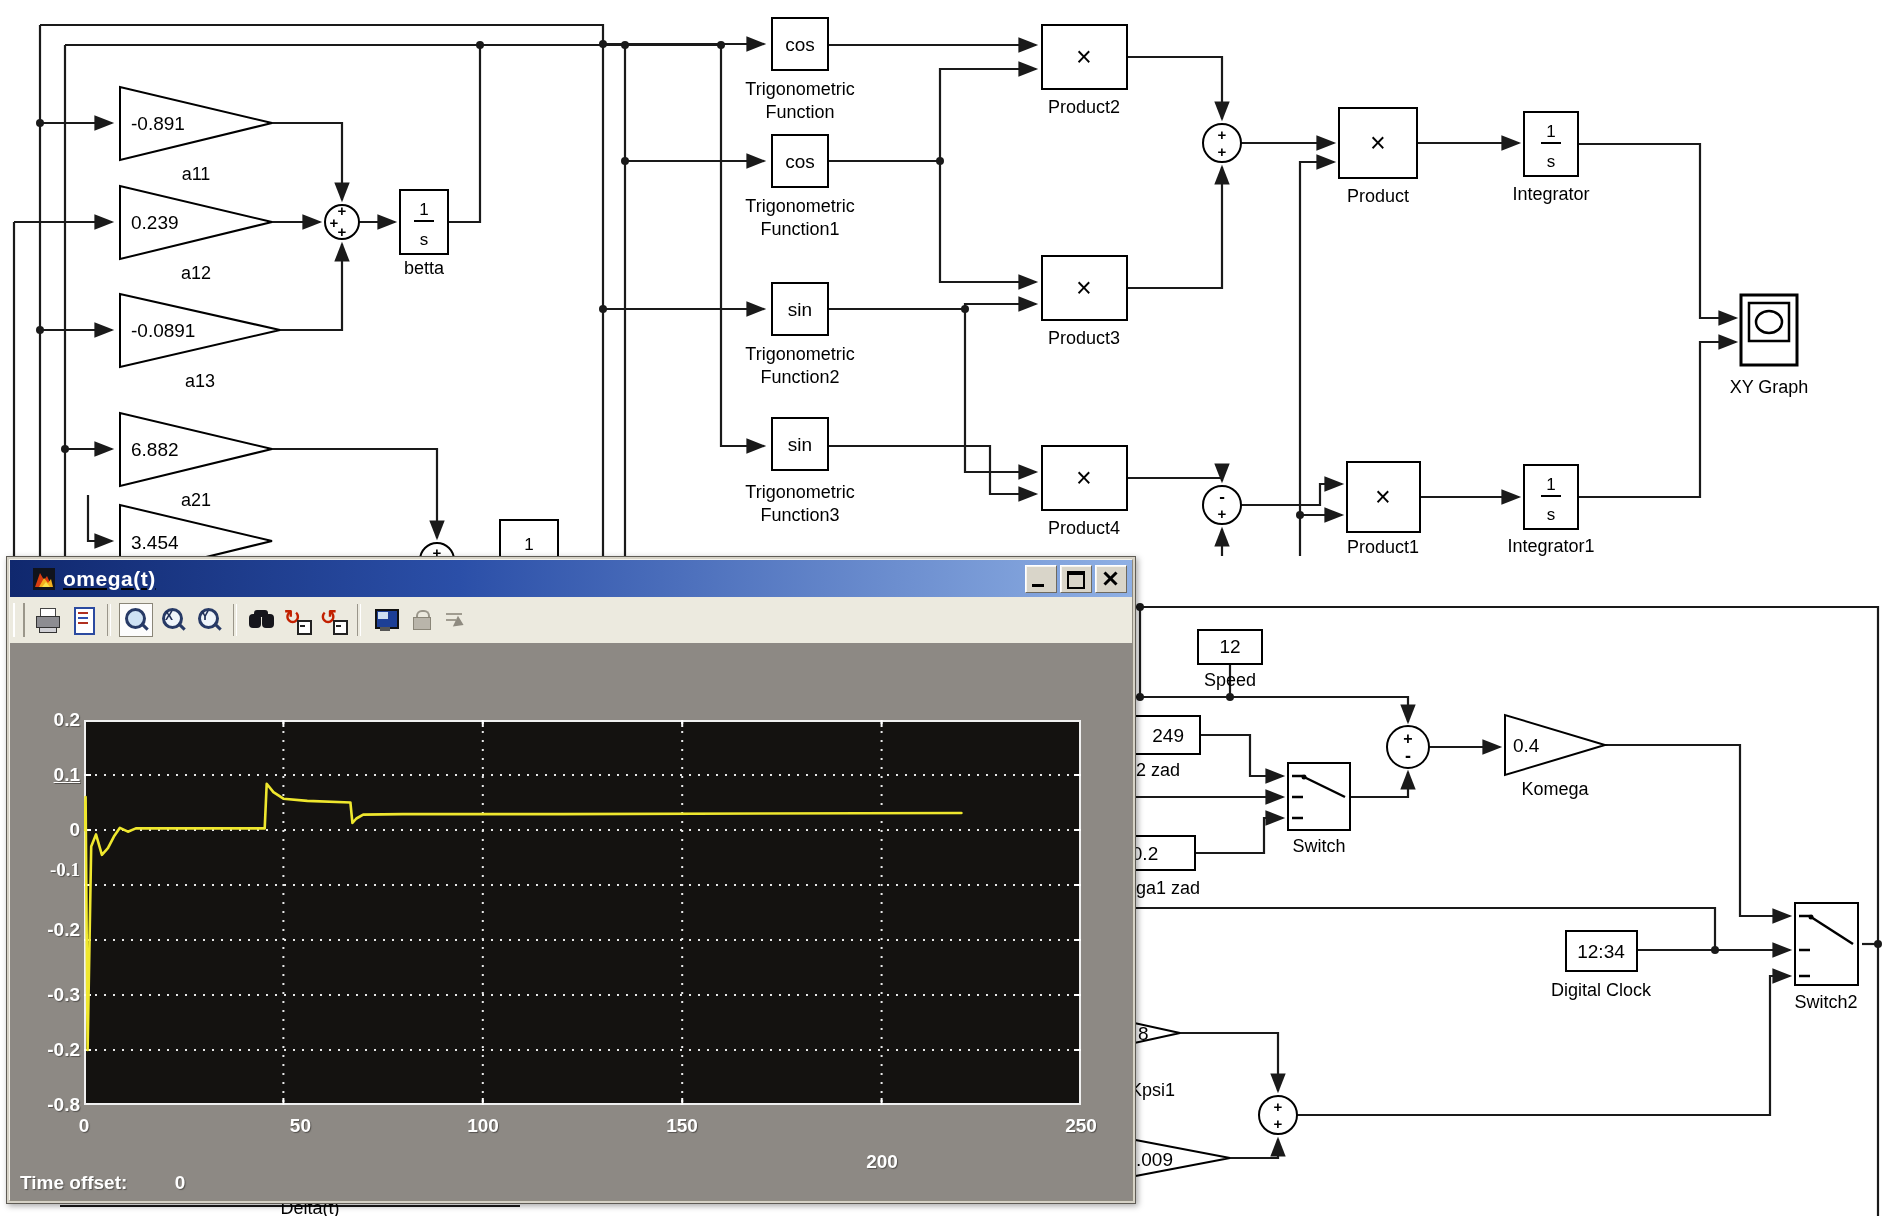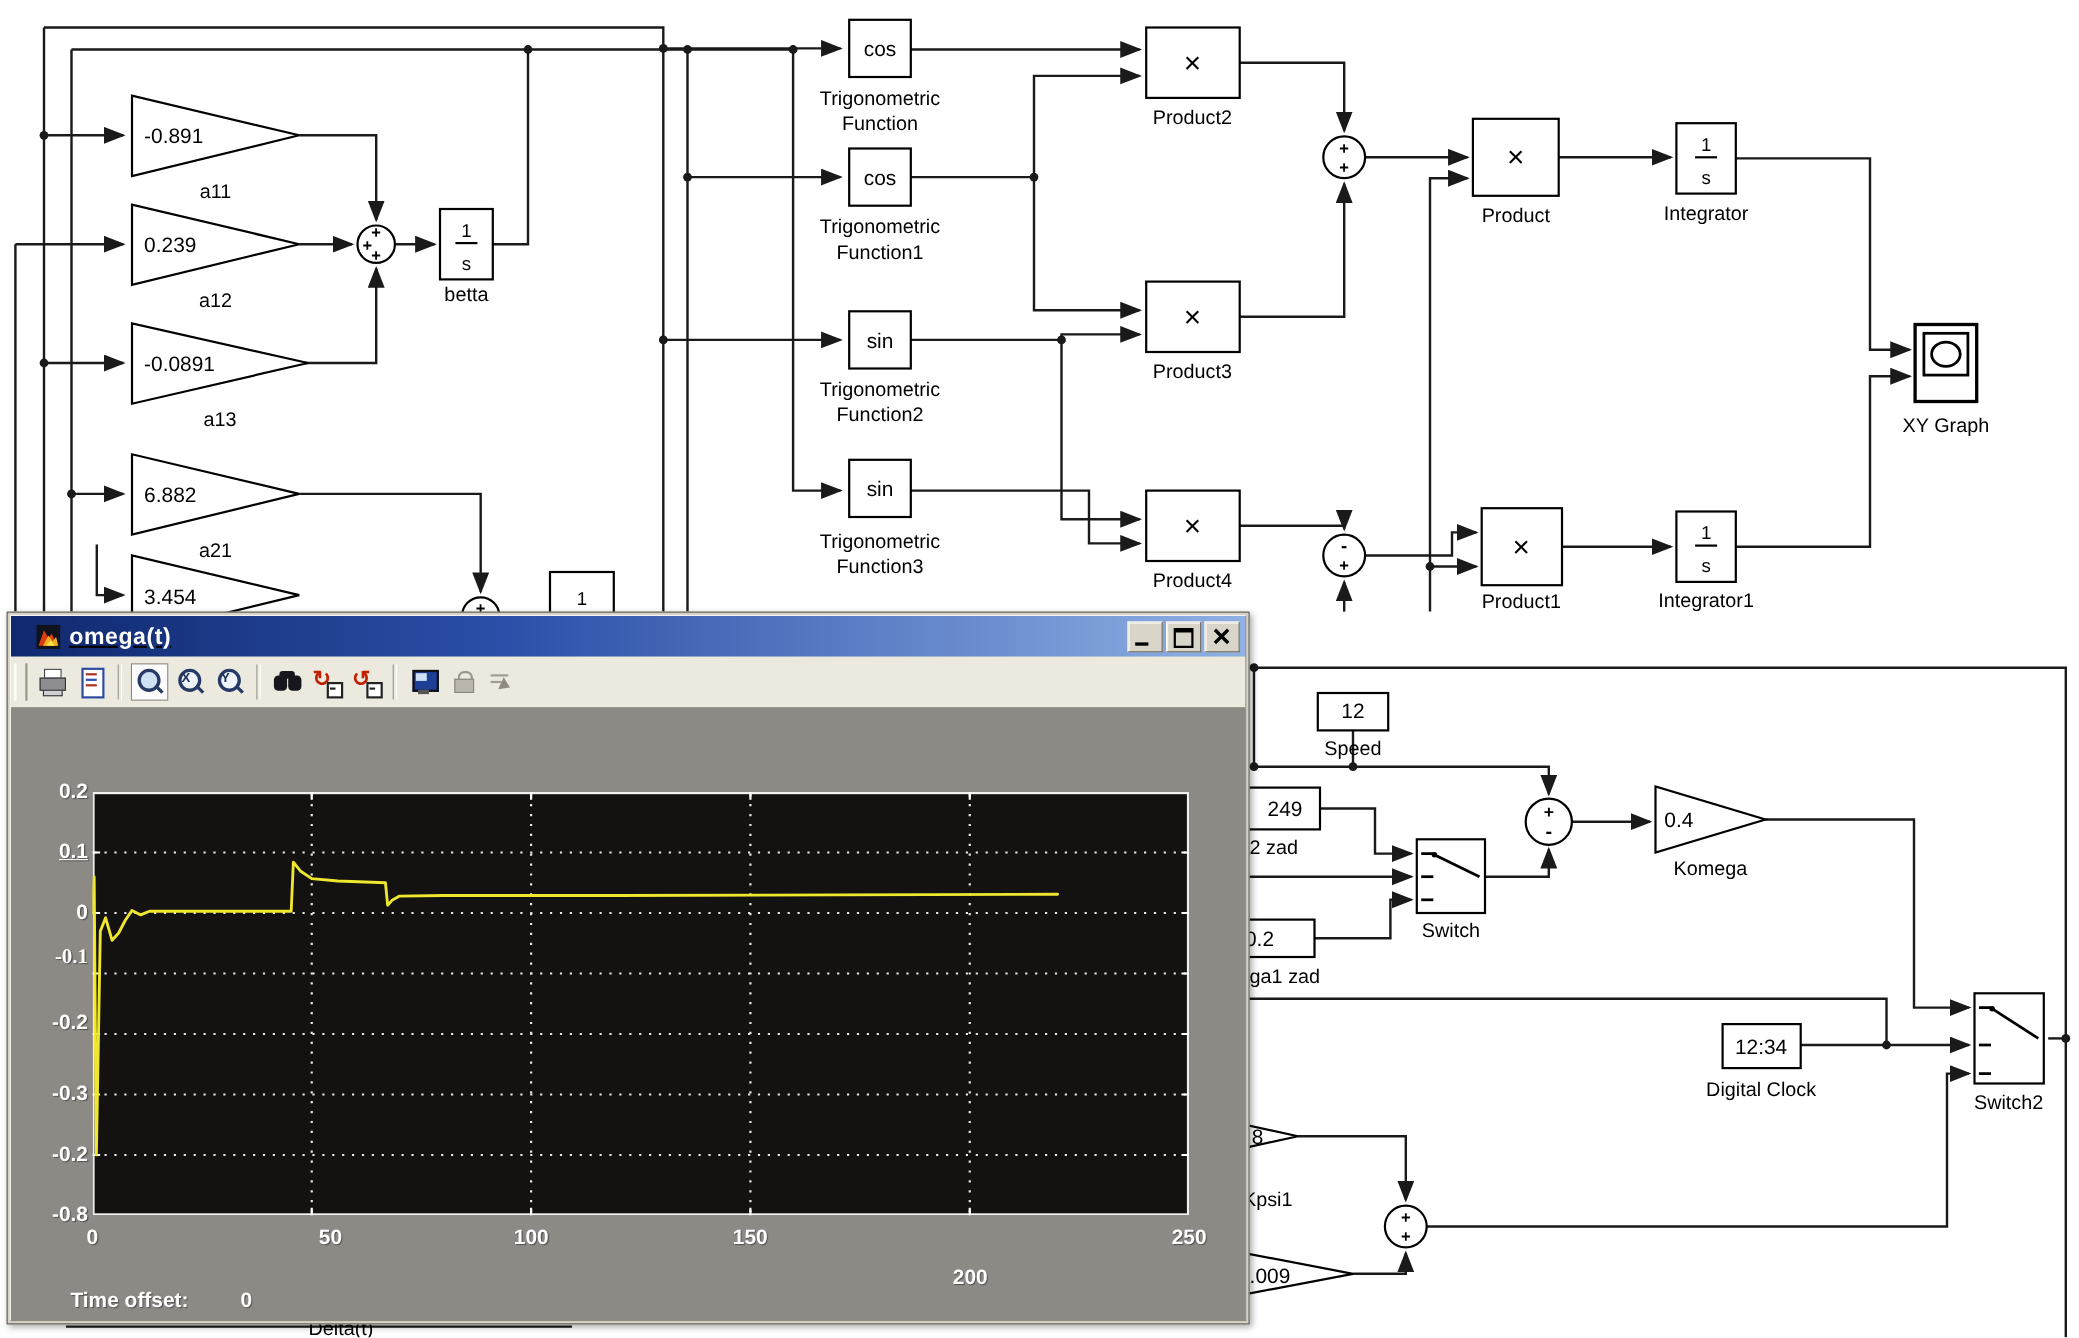--- a/index.html
+++ b/index.html
@@ -58,21 +58,21 @@
   .sig-bar2{position:absolute;left:5px;top:15px;width:10px;height:2px;background:#a09c90;}
   .sig-arr{position:absolute;left:14px;top:13px;width:0;height:0;border-left:9px solid #8f8b80;
            border-top:6px solid transparent;border-bottom:6px solid transparent;transform:rotate(25deg);}
   .client{position:absolute;left:3px;right:3px;top:86px;bottom:3px;background:#8d8984;}
   #plot{position:absolute;left:74px;top:77px;}  
   .ytick{position:absolute;width:48px;left:22px;text-align:right;color:#fff;font-weight:bold;
          font-size:19px;text-shadow:1px 1px 1px #55524e;}
   .xtick{position:absolute;width:56px;text-align:center;color:#fff;font-weight:bold;
          font-size:19px;top:472px;text-shadow:1px 1px 1px #55524e;}
   .status{position:absolute;left:10px;bottom:6px;color:#fff;font-weight:bold;font-size:19px;
-          text-shadow:1px 1px 1px #55524e;margin-left:44px;}
+          text-shadow:1px 1px 1px #55524e;}
   .status .val{margin-left:42px;}
 </style>
 </head>
 <body>
 
 <div class="stage">
 
 <svg id="diagram" width="1890" height="1216" viewBox="0 0 1890 1216">
   <defs>
     <marker id="arr" markerWidth="10" markerHeight="8" refX="8" refY="3.5" orient="auto">

